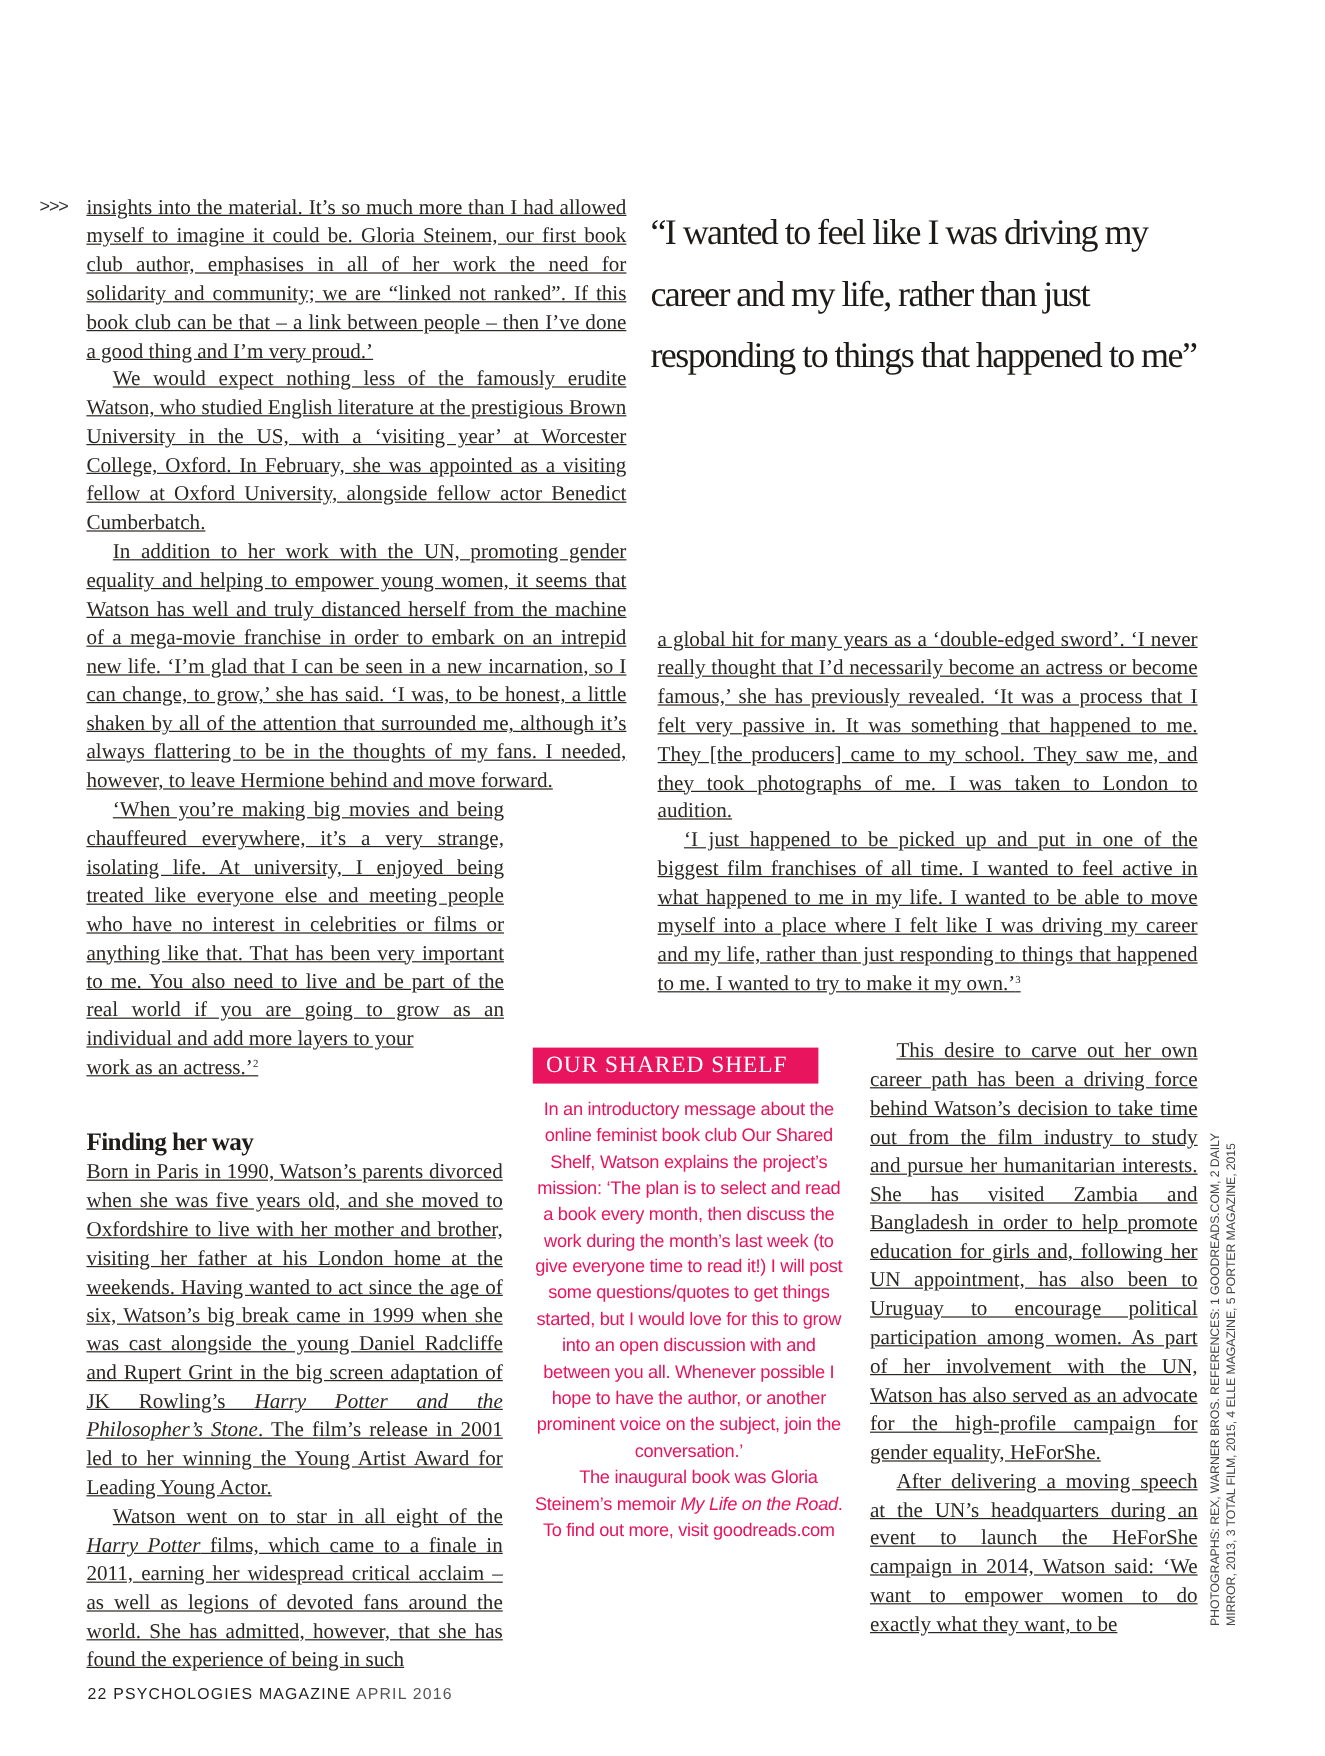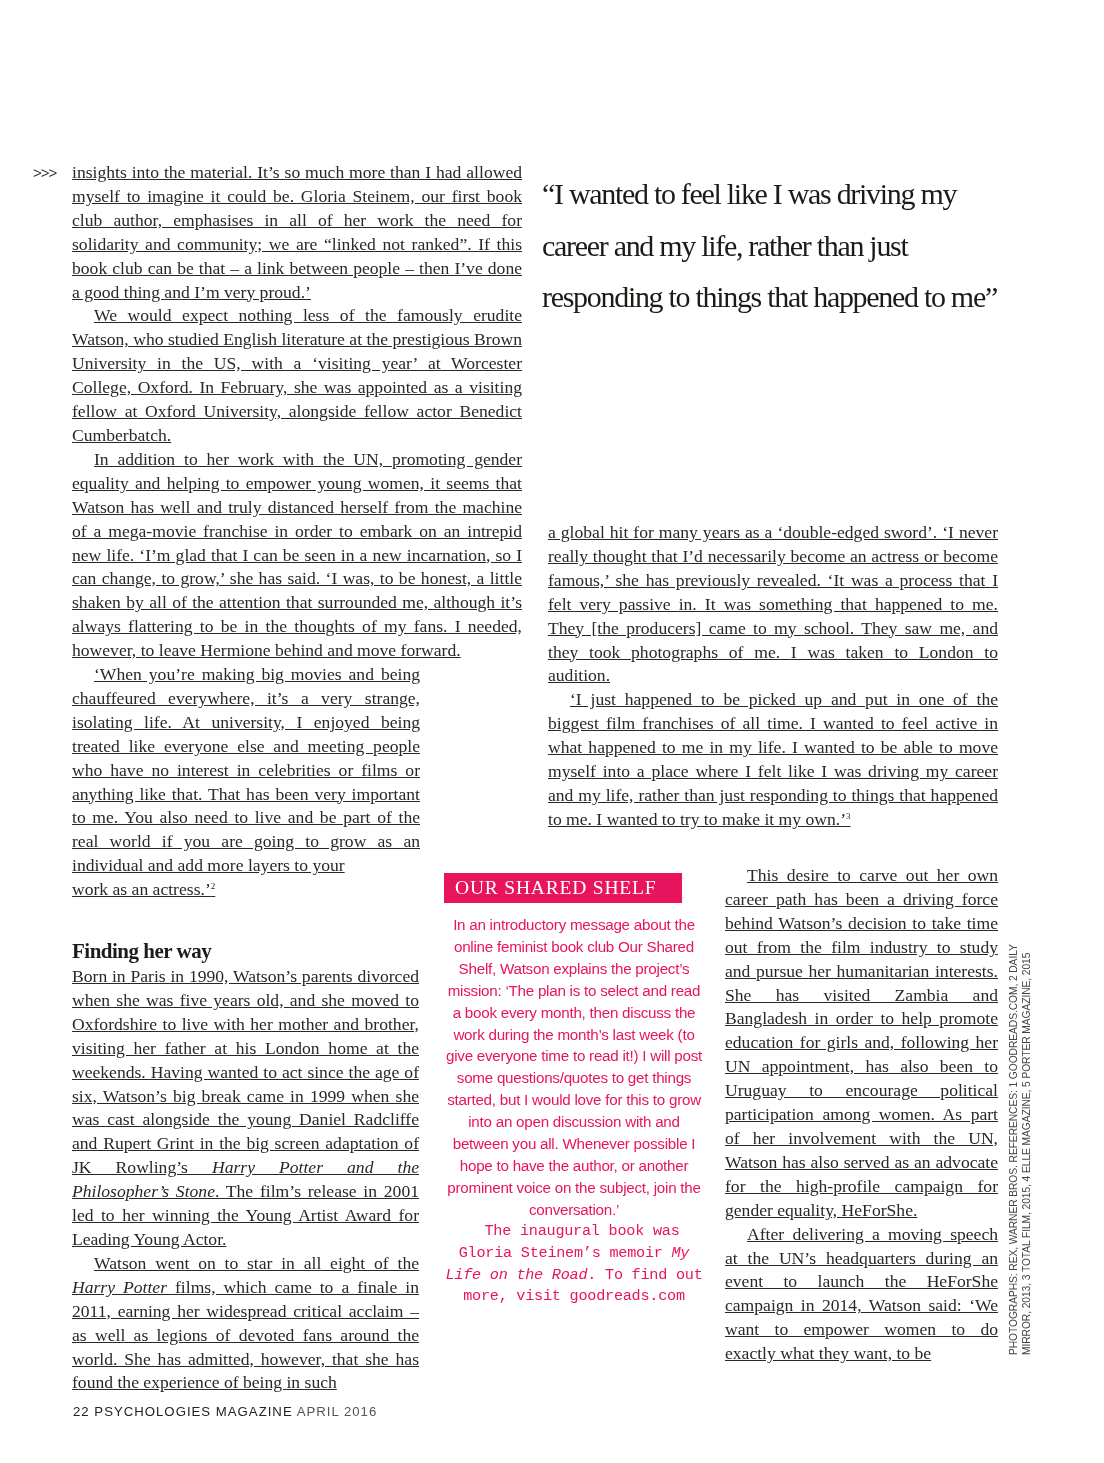--- a/index.html
+++ b/index.html
@@ -26,21 +26,21 @@
     #col2-top { position: absolute; left: 548px; top: 521px; width: 450px; }
     #col3 { position: absolute; left: 725px; top: 864px; width: 273px; }
 
     #sidebar { position: absolute; left: 444px; top: 873px; width: 260px; }
     #sidebar-heading { display: inline-block; background: #e8145e; color: #ffffff;
       font-family: "Liberation Serif", "DejaVu Serif", serif; font-size: 19.5px; letter-spacing: 0.8px;
       padding: 3px 26px 3px 11px; line-height: 24px; }
     #sidebar-body { font-family: "Liberation Sans", "DejaVu Sans", sans-serif; color: #e8145e;
       font-size: 15.2px; line-height: 21.9px; margin-top: 11px; letter-spacing: -0.25px; }
     #sidebar-body p { margin: 0; text-align: center; }
-    #sidebar-body p.indent { text-indent: 16px; font-family: Liberation Mono, monospace; }
+    #sidebar-body p.indent { text-indent: 16px; }
 
     #credits { position: absolute; left: 1008px; top: 1355px; transform-origin: 0 0; transform: rotate(-90deg);
       font-family: "Liberation Sans", "DejaVu Sans", sans-serif; font-size: 10.3px; line-height: 12.5px;
       color: #444; white-space: nowrap; letter-spacing: -0.1px; }
 
     #footer { position: absolute; left: 73px; top: 1404px; font-family: "Liberation Sans", "DejaVu Sans", sans-serif;
       font-size: 13.2px; letter-spacing: 1px; color: #222; }
     #footer .page-num, #footer .mag-name { font-weight: normal; }
     #footer .issue-date { color: #555; font-weight: normal; margin-top: 36px; }
   </style>

